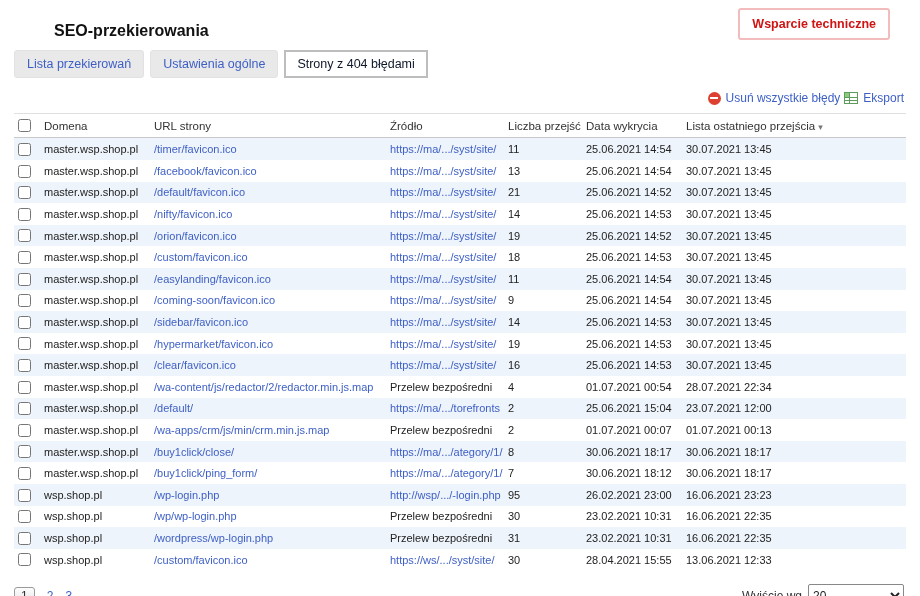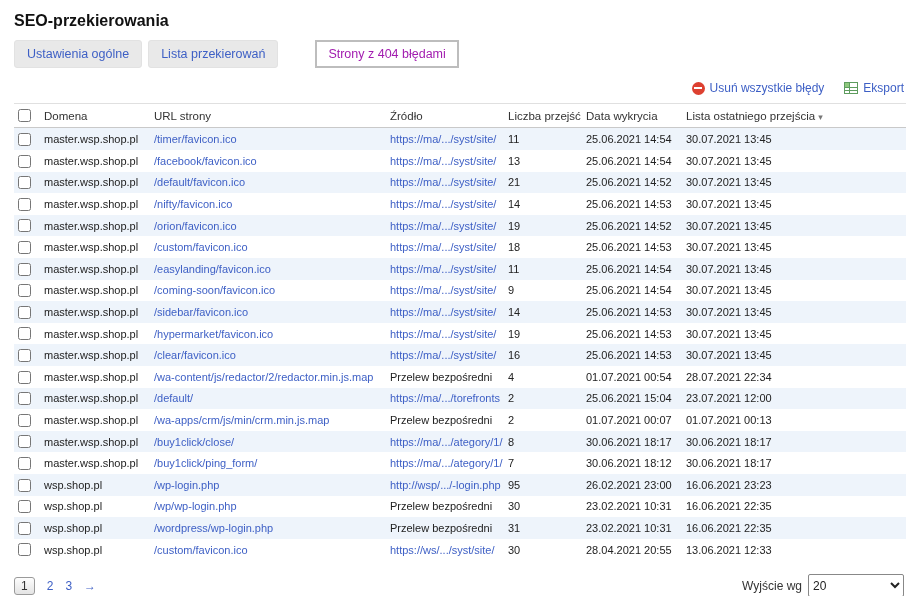--- a/index.html
+++ b/index.html
@@ -6,42 +6,41 @@
   html,body { margin:0; padding:0; }
   body {
     width:920px; height:596px;
     font-family:"Liberation Sans", sans-serif;
     background:#ffffff; color:#222; overflow:hidden; position:relative;
   }
   a { text-decoration:none; }
   .link { color:#3d5fc5; cursor:pointer; }
 
   
-  .page-header { display:flex; justify-content:space-between; align-items:flex-end; padding:8px 30px 0 14px; }
+  .page-header { display:flex; justify-content:space-between; align-items:flex-end; padding:8px 30px 0 14px;margin-left:40px; }
   .page-title { font-size:16px; font-weight:bold; color:#111; padding-top:4px; }
   .support-btn {
     border:2px solid #f2bcbc; background:#fff; color:#cf1414;
     font-weight:bold; font-size:12.5px; padding:7px 12px; border-radius:3px; cursor:pointer;
     font-family:"Liberation Sans", sans-serif;
   }
 
   
   .tabs { display:flex; align-items:center; gap:6px; margin:10px 14px 0 14px; }
   .tab {
     font-size:12.5px; padding:6px 12px; background:#e9e9e9; border:1px solid #e2e2e2;
     border-radius:3px; color:#3d5fc5; cursor:pointer; white-space:nowrap;
   }
   .tab.active {
-    background:#fff; border:2px solid #bdbdbd; border-radius:0; color:#a21caf; cursor:default;
+    background:#fff; border:2px solid #bdbdbd; border-radius:0; color:#0f172a; cursor:default;
     padding:5px 11px;
-    margin-left:31px;
-  }
-
-  
-  .toolbar { display:flex; justify-content:flex-end; align-items:center; gap:20px; padding:13px 16px 8px 14px; font-size:12px; }
+  }
+
+  
+  .toolbar { display:flex; justify-content:flex-end; align-items:center; gap:4px; padding:13px 16px 8px 14px; font-size:12px; }
   .toolbar-item { display:inline-flex; align-items:center; gap:5px; }
   .icon-minus-circle {
     width:13px; height:13px; border-radius:50%; background:#dd4030; position:relative; display:inline-block; flex:0 0 auto;
   }
   .icon-minus-circle::after {
     content:""; position:absolute; left:2.5px; top:5.5px; width:8px; height:2px; background:#fff;
   }
 
   
   table.err-table {
@@ -68,25 +67,26 @@
   .per-page select {
     width:96px; height:23px; font-size:12px; font-family:"Liberation Sans", sans-serif;
     border:1px solid #888; border-radius:2px; background:#fff; color:#222;
   }
 </style>
 </head>
 <body>
 
 <div class="page-header">
   <div class="page-title">SEO-przekierowania</div>
+  <button class="support-btn">Wsparcie techniczne</button>
 </div>
 
 <div class="tabs">
+  <div class="tab">Lista przekierowań</div>
   <div class="tab">Ustawienia ogólne</div>
-  <div class="tab">Lista przekierowań</div>
   <div class="tab active">Strony z 404 błędami</div>
 </div>
 
 <div class="toolbar">
   <span class="toolbar-item">
     <span class="icon-minus-circle"></span>
     <a class="link">Usuń wszystkie błędy</a>
   </span>
   <span class="toolbar-item">
     <svg width="14" height="14" viewBox="0 0 14 14">
@@ -292,21 +292,21 @@
         <td><span>31</span></td>
         <td><span>23.02.2021 10:31</span></td>
         <td><span>16.06.2021 22:35</span></td>
       </tr>
       <tr>
         <td><input type="checkbox" style=""></td>
         <td><span>wsp.shop.pl</span></td>
         <td><a class="link">/custom/favicon.ico</a></td>
         <td><a class="link">https://ws/.../syst/site/</a></td>
         <td><span>30</span></td>
-        <td><span>28.04.2021 20:55</span></td>
+        <td><span>28.04.2021 15:55</span></td>
         <td><span>13.06.2021 12:33</span></td>
       </tr>
     </tbody>
 </table>
 
 <div class="footer">
   <div class="pagination">
     <span class="page-current">1</span>
     <a class="link">2</a>
     <a class="link">3</a>

